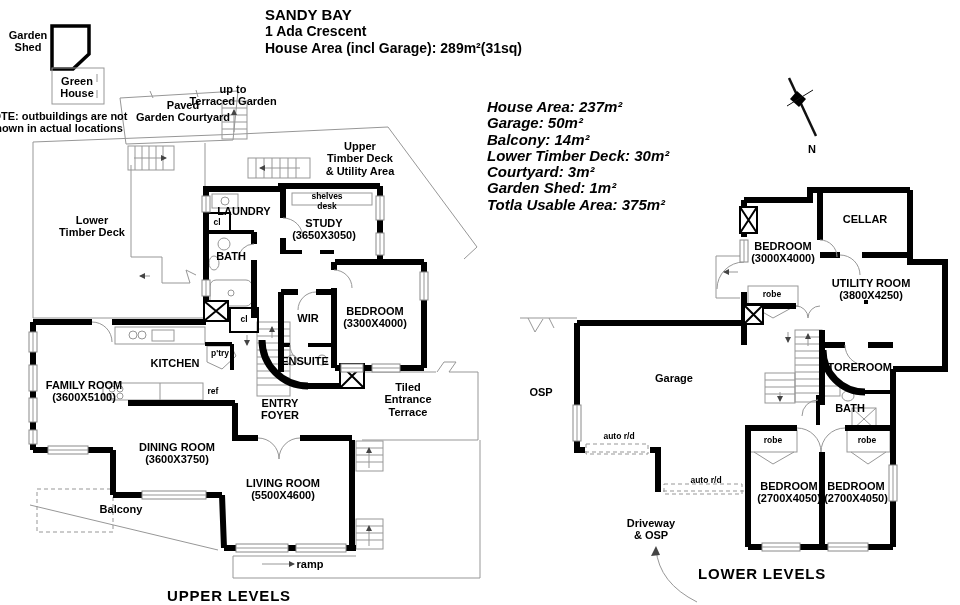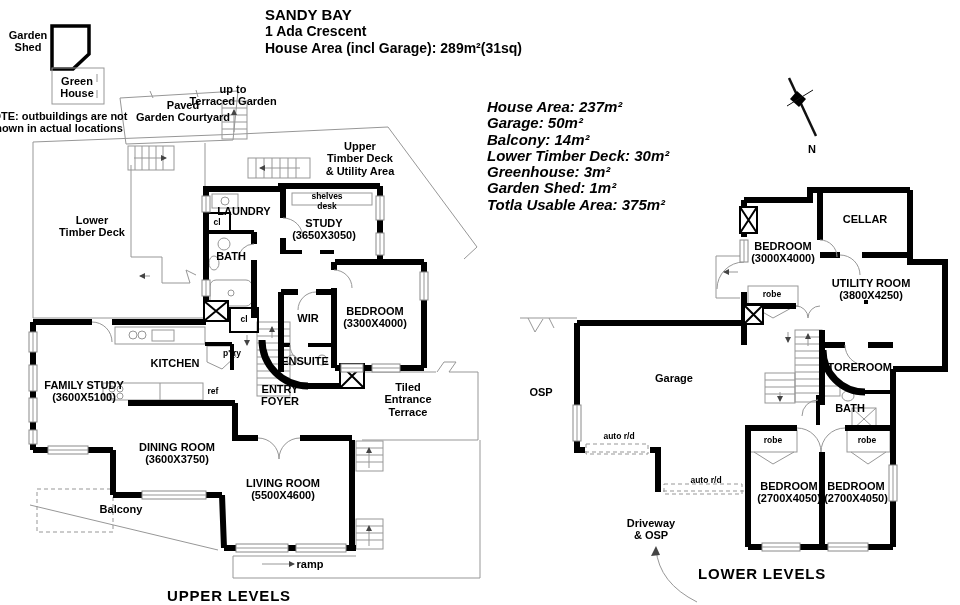--- a/index.html
+++ b/index.html
@@ -333,21 +333,21 @@
   <div class="h1">SANDY BAY</div>
   <div class="h2">1 Ada Crescent</div>
   <div class="h2">House Area (incl Garage): 289m²(31sq)</div>
 </div>
 
 <div class="info">
   <div>House Area: 237m²</div>
   <div>Garage: 50m²</div>
   <div>Balcony: 14m²</div>
   <div>Lower Timber Deck: 30m²</div>
-  <div>Greenhouse: 3m²</div>
+  <div>Courtyard: 3m²</div>
   <div>Garden Shed: 1m²</div>
   <div>Totla Usable Area: 375m²</div>
 </div>
 
 <div class="lbl md" style="left:28px;top:41px">Garden
 Shed</div>
 <div class="lbl md" style="left:77px;top:87px">Green
 House</div>
 <div class="lbl md" style="left:56px;top:122px">NOTE: outbuildings are not
 shown in actual locations</div>
@@ -367,25 +367,25 @@
 <div class="lbl sm" style="left:244px;top:320px">cl</div>
 <div class="lbl sm" style="left:327px;top:202px">shelves
 desk</div>
 <div class="lbl md" style="left:324px;top:229px">STUDY
 (3650X3050)</div>
 <div class="lbl md" style="left:375px;top:317px">BEDROOM
 (3300X4000)</div>
 <div class="lbl md" style="left:308px;top:318px">WIR</div>
 <div class="lbl md" style="left:305px;top:361px">ENSUITE</div>
 <div class="lbl md" style="left:175px;top:363px">KITCHEN</div>
-<div class="lbl sm" style="left:232px;top:354px">p'try</div>
+<div class="lbl sm" style="left:220px;top:354px">p'try</div>
 <div class="lbl sm" style="left:213px;top:392px">ref</div>
-<div class="lbl md" style="left:84px;top:391px">FAMILY STUDY
+<div class="lbl md" style="left:84px;top:391px">FAMILY ROOM
 (3600X5100)</div>
-<div class="lbl md" style="left:280px;top:395px">ENTRY
+<div class="lbl md" style="left:280px;top:409px">ENTRY
 FOYER</div>
 <div class="lbl md" style="left:177px;top:453px">DINING ROOM
 (3600X3750)</div>
 <div class="lbl md" style="left:283px;top:489px">LIVING ROOM
 (5500X4600)</div>
 <div class="lbl md" style="left:408px;top:399px">Tiled
 Entrance
 Terrace</div>
 <div class="lbl md" style="left:121px;top:509px">Balcony</div>
 <div class="lbl md" style="left:310px;top:564px">ramp</div>

